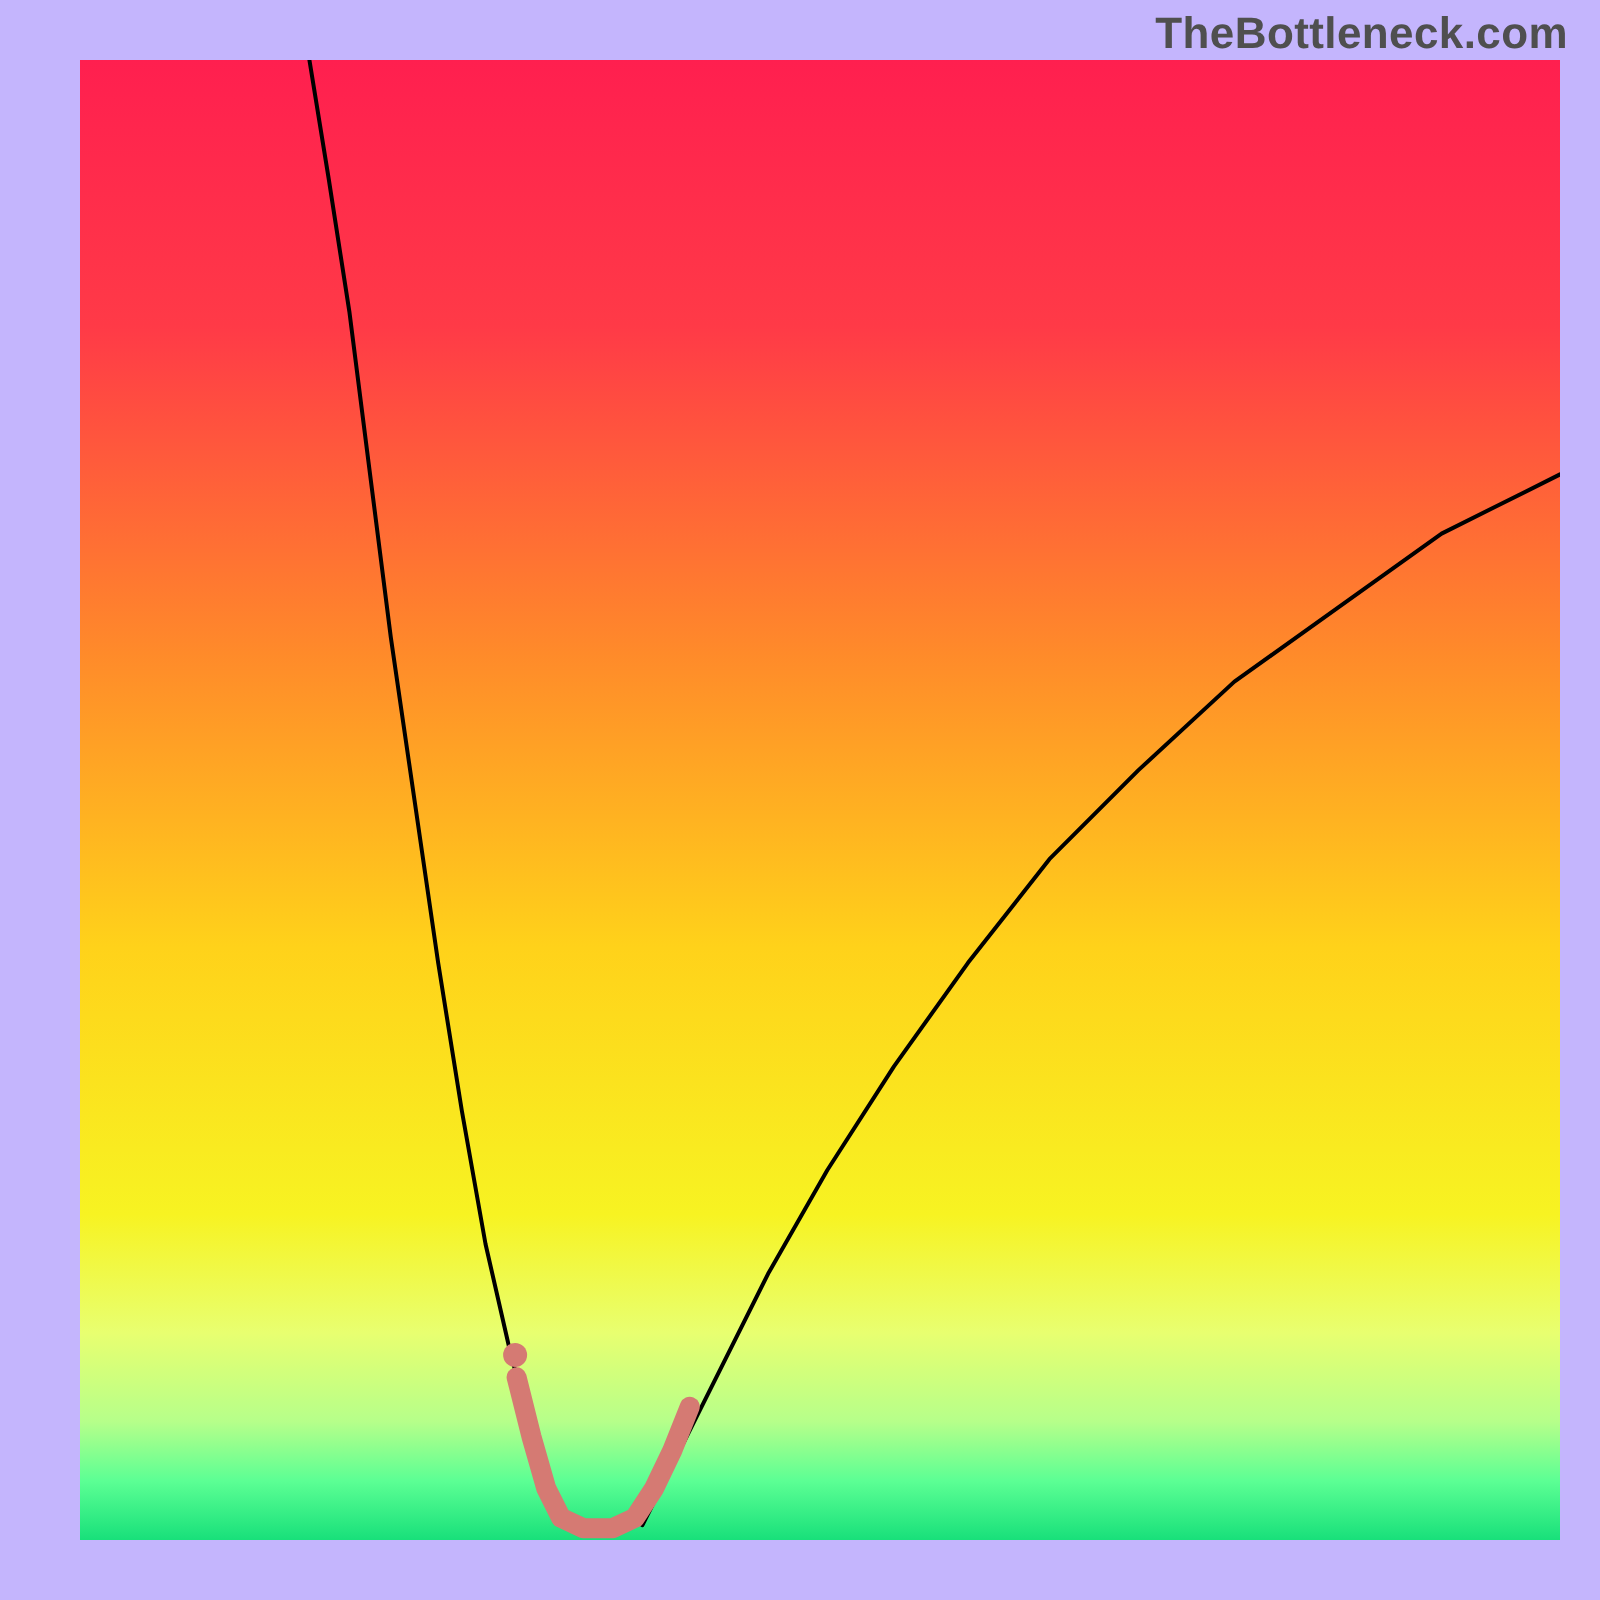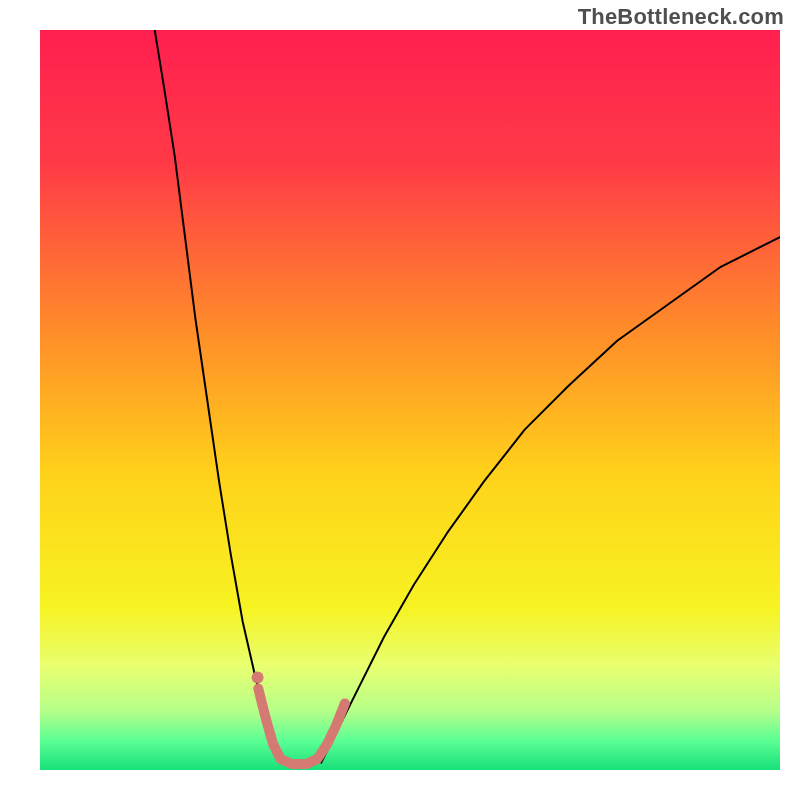--- a/index.html
+++ b/index.html
@@ -10,21 +10,21 @@
     overflow: hidden;
     background: #000;
     font-family: Arial, Helvetica, sans-serif;
   }
   .frame {
     position: absolute;
     left: 0;
     top: 0;
     width: 800px;
     height: 800px;
-    background: #ffffff;
+    background: #c4b5fd;
   }
   .watermark {
     position: absolute;
     top: 4px;
     right: 16px;
     color: #4f4f4f;
     font-size: 22px;
     font-weight: 600;
     letter-spacing: 0.2px;
     z-index: 20;

